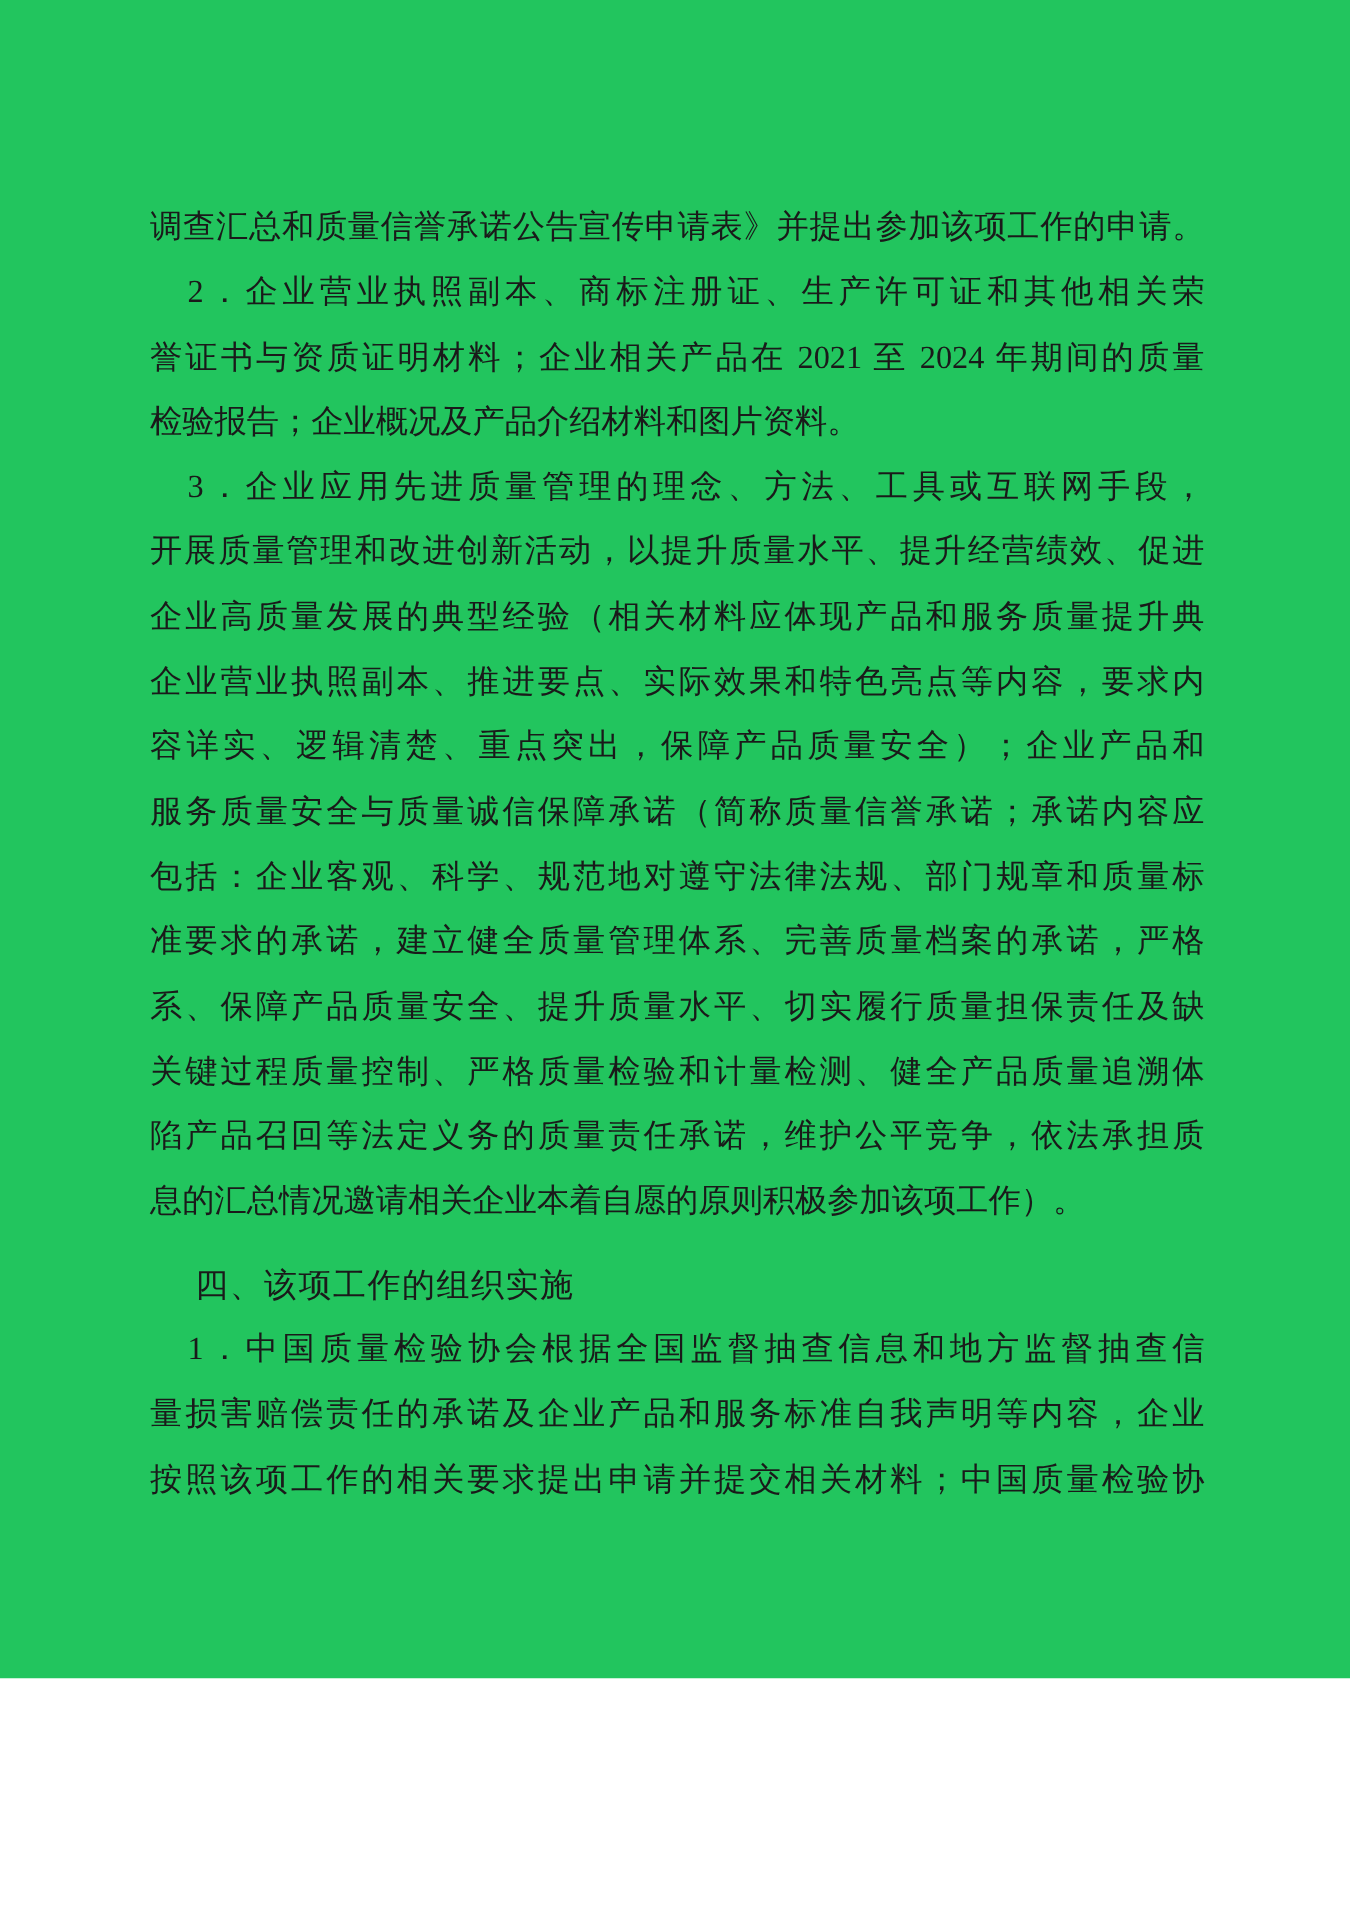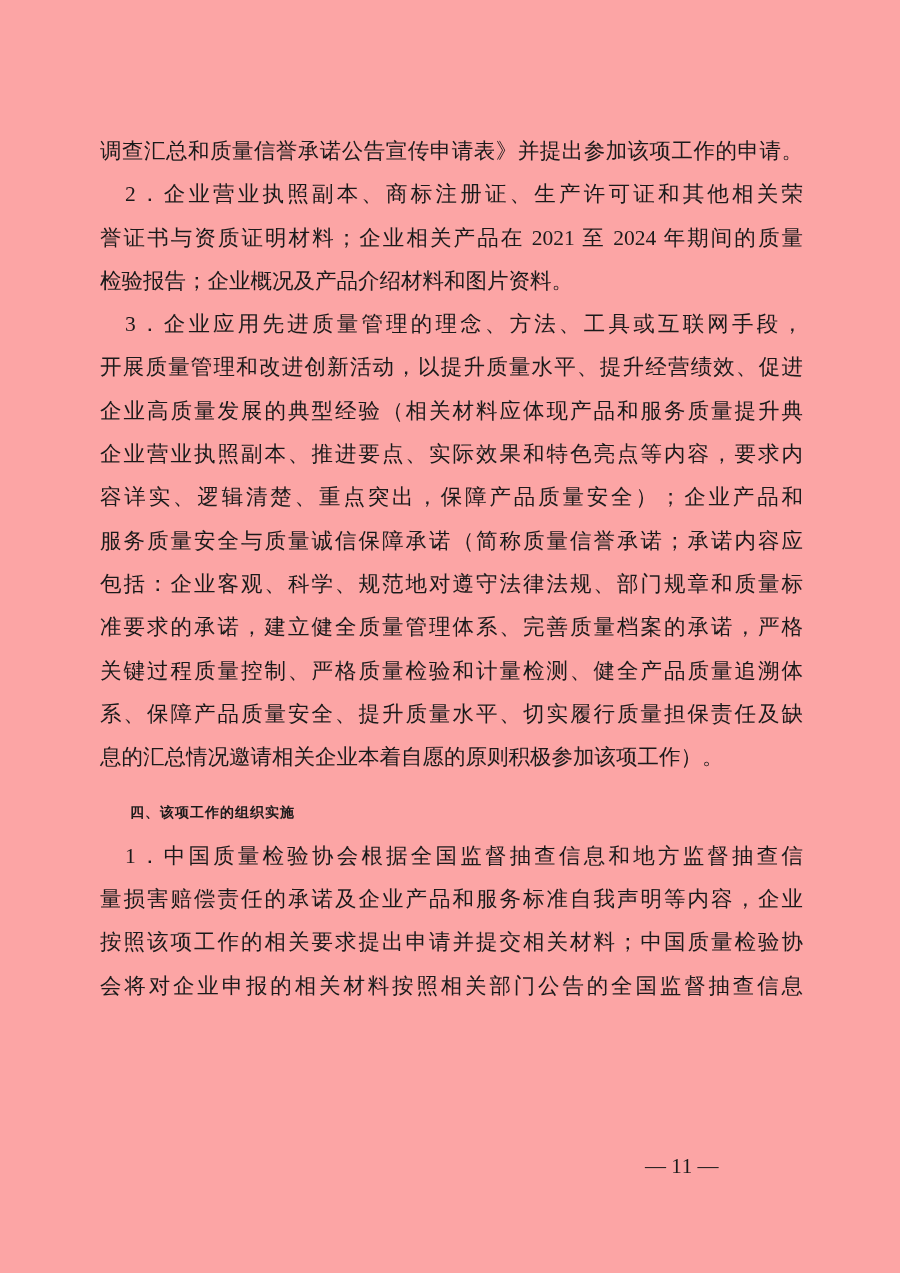--- a/index.html
+++ b/index.html
@@ -3,22 +3,22 @@
 <meta charset="utf-8">
 <style>
   html, body {
     margin: 0;
     padding: 0;
     background: #ffffff;
   }
   .page {
     position: relative;
     width: 900px;
-    height: 1273px;
-    background: #fca5a5;
+    height: 1119px;
+    background: #22c55e;
     overflow: hidden;
     font-family: "Liberation Serif", "DejaVu Serif", serif;
     color: #1a1a1a;
     font-kerning: none;
   }
   .text-block {
     position: absolute;
     left: 100px;
     top: 130px;
     width: 703px;
@@ -33,22 +33,22 @@
     white-space: normal;
   }
   .line.endl {
     text-align-last: left;
   }
   .line.ind {
     text-indent: 25px;
   }
   .line.heading {
     font-family: "Liberation Sans", "DejaVu Sans", sans-serif;
-    font-weight: 700;
-    font-size: 14px;
+    font-weight: 400;
+    font-size: 22px;
     text-align-last: left;
     text-indent: 30px;
     margin-top: 12px;
     letter-spacing: 1px;
   }
   .page-number {
     position: absolute;
     left: 645px;
     top: 1153px;
     font-size: 21px;
@@ -67,23 +67,23 @@
     <div class="line">誉证书与资质证明材料；企业相关产品在 2021 至 2024 年期间的质量</div>
     <div class="line endl">检验报告；企业概况及产品介绍材料和图片资料。</div>
     <div class="line ind">3．企业应用先进质量管理的理念、方法、工具或互联网手段，</div>
     <div class="line">开展质量管理和改进创新活动，以提升质量水平、提升经营绩效、促进</div>
     <div class="line">企业高质量发展的典型经验（相关材料应体现产品和服务质量提升典</div>
     <div class="line">企业营业执照副本、推进要点、实际效果和特色亮点等内容，要求内</div>
     <div class="line">容详实、逻辑清楚、重点突出，保障产品质量安全）；企业产品和</div>
     <div class="line">服务质量安全与质量诚信保障承诺（简称质量信誉承诺；承诺内容应</div>
     <div class="line">包括：企业客观、科学、规范地对遵守法律法规、部门规章和质量标</div>
     <div class="line">准要求的承诺，建立健全质量管理体系、完善质量档案的承诺，严格</div>
+    <div class="line">系、保障产品质量安全、提升质量水平、切实履行质量担保责任及缺</div>
     <div class="line">关键过程质量控制、严格质量检验和计量检测、健全产品质量追溯体</div>
-    <div class="line">系、保障产品质量安全、提升质量水平、切实履行质量担保责任及缺</div>
+    <div class="line">陷产品召回等法定义务的质量责任承诺，维护公平竞争，依法承担质</div>
     <div class="line endl">息的汇总情况邀请相关企业本着自愿的原则积极参加该项工作）。</div>
     <div class="line heading">四、该项工作的组织实施</div>
     <div class="line ind">1．中国质量检验协会根据全国监督抽查信息和地方监督抽查信</div>
     <div class="line">量损害赔偿责任的承诺及企业产品和服务标准自我声明等内容，企业</div>
     <div class="line">按照该项工作的相关要求提出申请并提交相关材料；中国质量检验协</div>
-    <div class="line">会将对企业申报的相关材料按照相关部门公告的全国监督抽查信息</div>
   </div>
   <div class="page-number">— 11 —</div>
 </div>
 
 </body></html>

